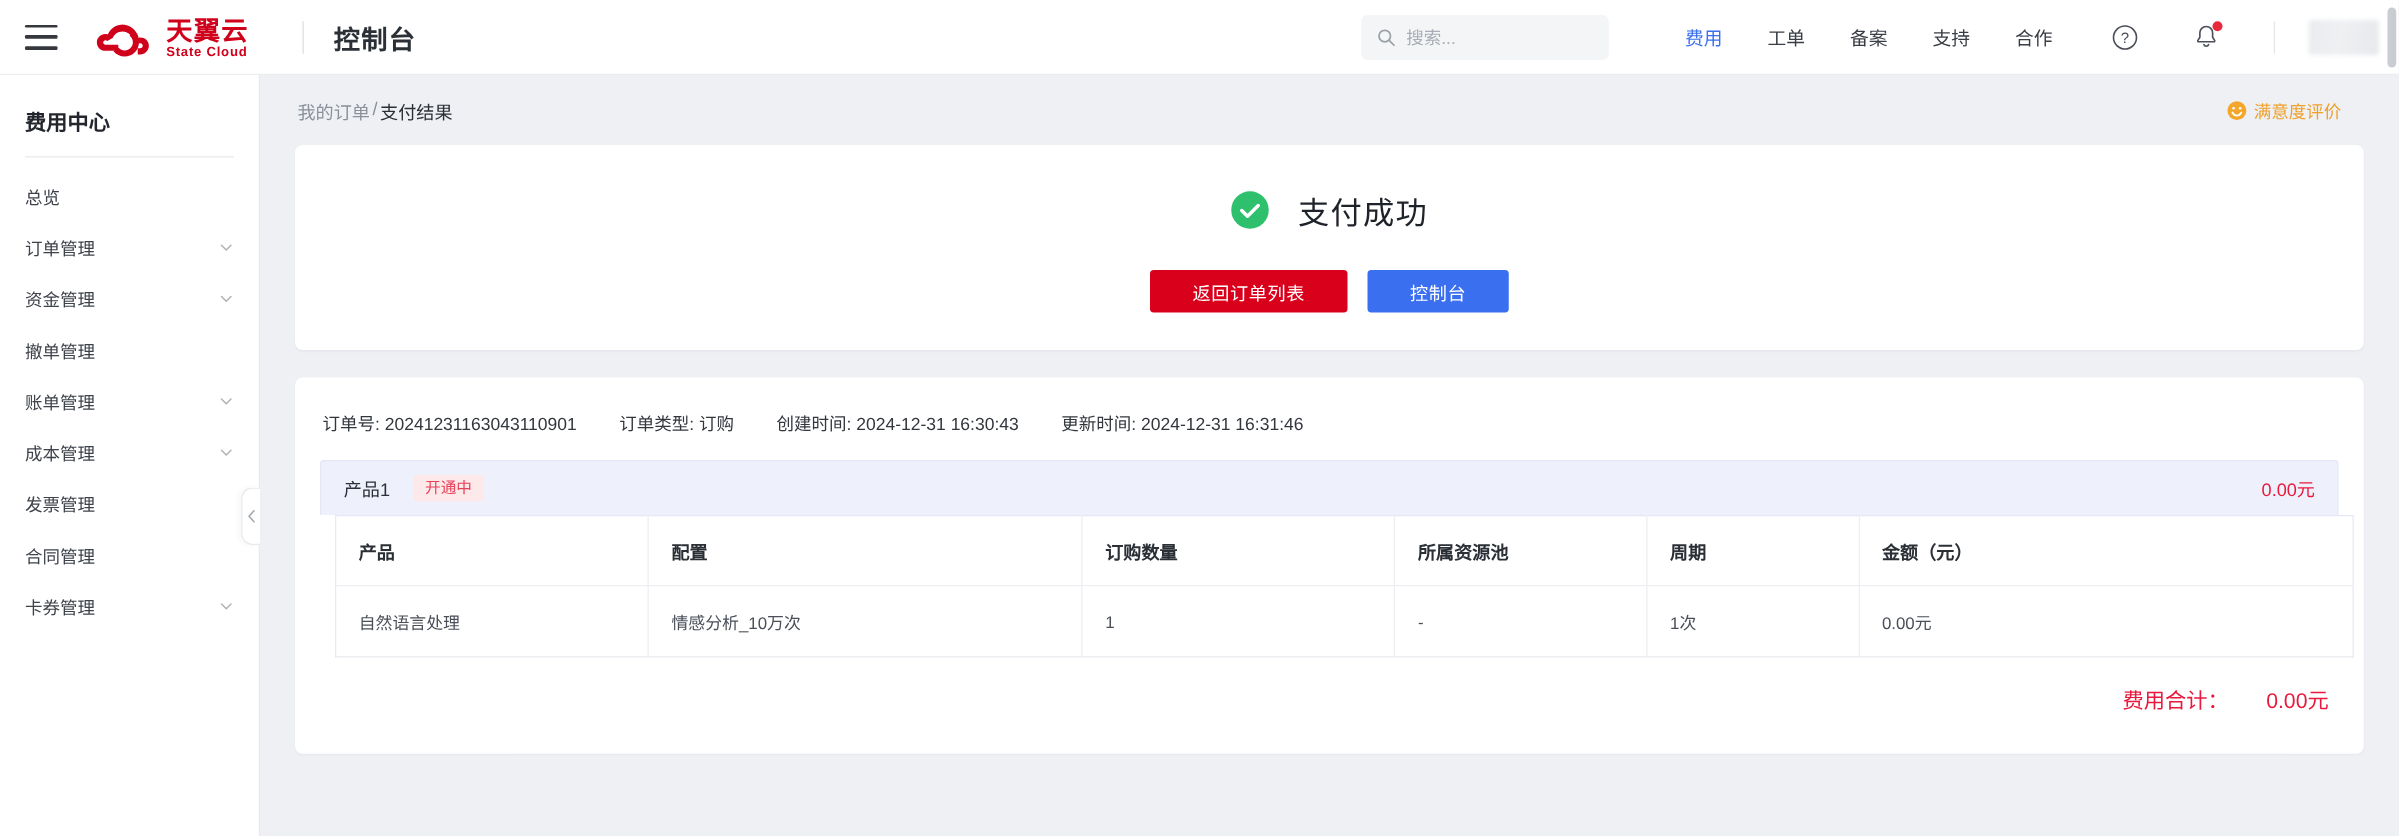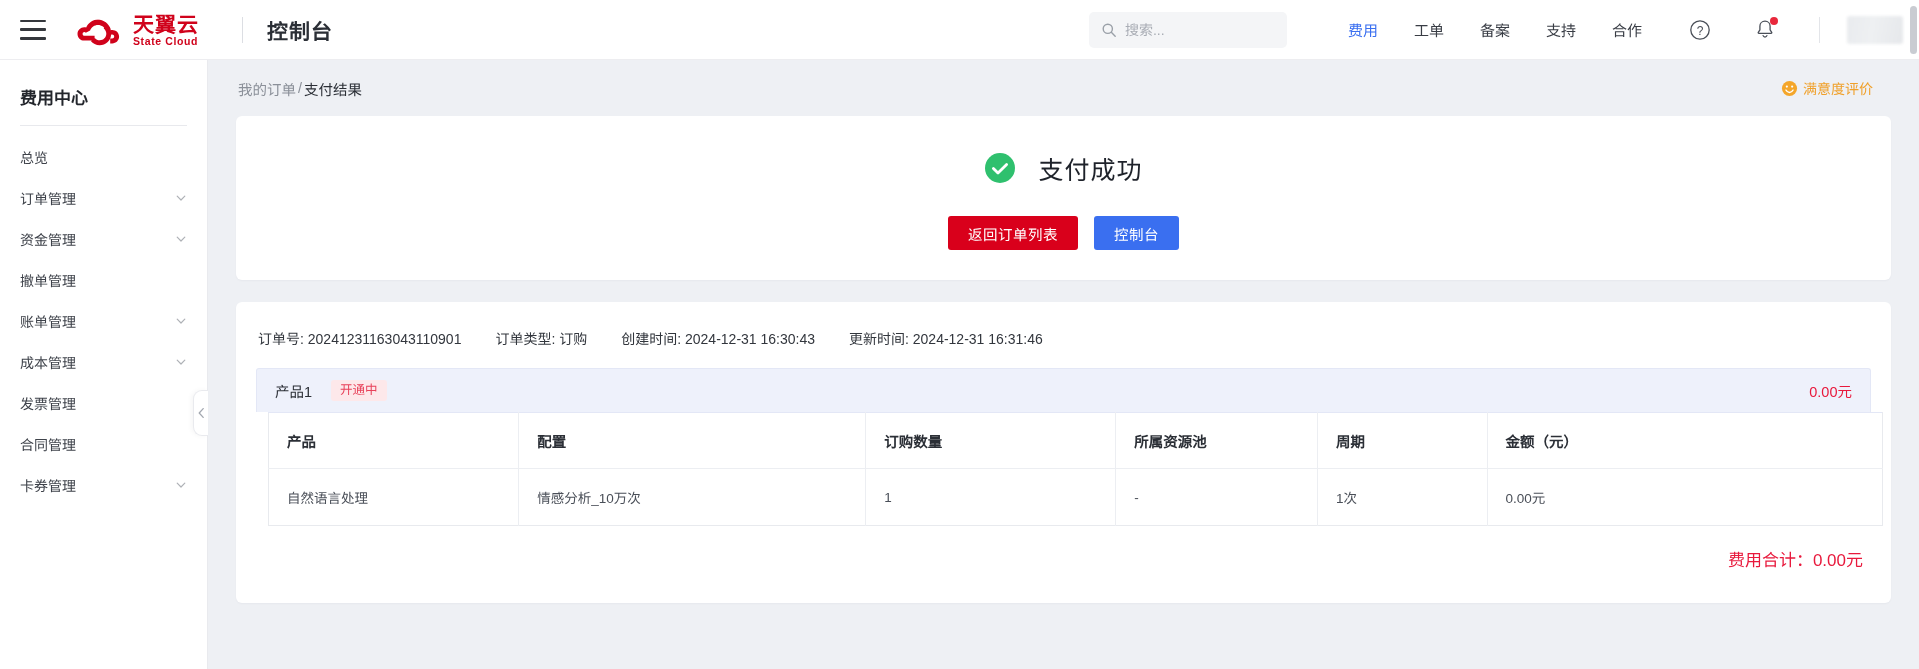--- a/index.html
+++ b/index.html
@@ -154,21 +154,21 @@
     margin-bottom: 22px;
     display: flex; flex-direction: column; align-items: center;
   }
   .success-head { display: flex; align-items: center; }
   .check-circle { width: 32px; height: 32px; margin-right: 22px; flex: 0 0 auto; }
   .success-text { font-size: 25px; color: #1e222a; letter-spacing: 1px; }
   .btn-row { display: flex; margin-top: 30px; }
   .btn {
     border: 0; outline: 0; cursor: pointer;
     font-family: inherit; font-size: 14.5px; color: #fff;
-    border-radius: 3px; height: 34px; padding: 0 20px;
+    border-radius: 3px; height: 34px; padding: 0 34px;
     letter-spacing: .5px;
   }
   .btn-red { background: #d9001b; margin-right: 16px; }
   .btn-blue { background: #3a6ff0; }
 
   
   .card-detail { padding: 22px 20px 26px 20px; }
   .order-meta {
     display: flex; align-items: center;
     font-size: 14px; color: #32363d;
@@ -212,21 +212,21 @@
     font-size: 13.5px; color: #4a4f58;
     padding: 18px 18px; border-right: 1px solid #eceef2;
     vertical-align: middle;
   }
   table.detail-table td:last-child { border-right: none; }
   td.amount { color: #e8193c; }
 
   .total-row {
     display: flex; justify-content: flex-end;
     padding: 20px 8px 6px 0;
-    font-size: 17px; color: #e8193c;
+    font-size: 17px; color: #e8193c; gap: 30px;
   }
 </style>
 </head>
 <body>
 
 <div class="topbar">
 
   <div class="hamburger">
     <span></span>
       <span></span>

